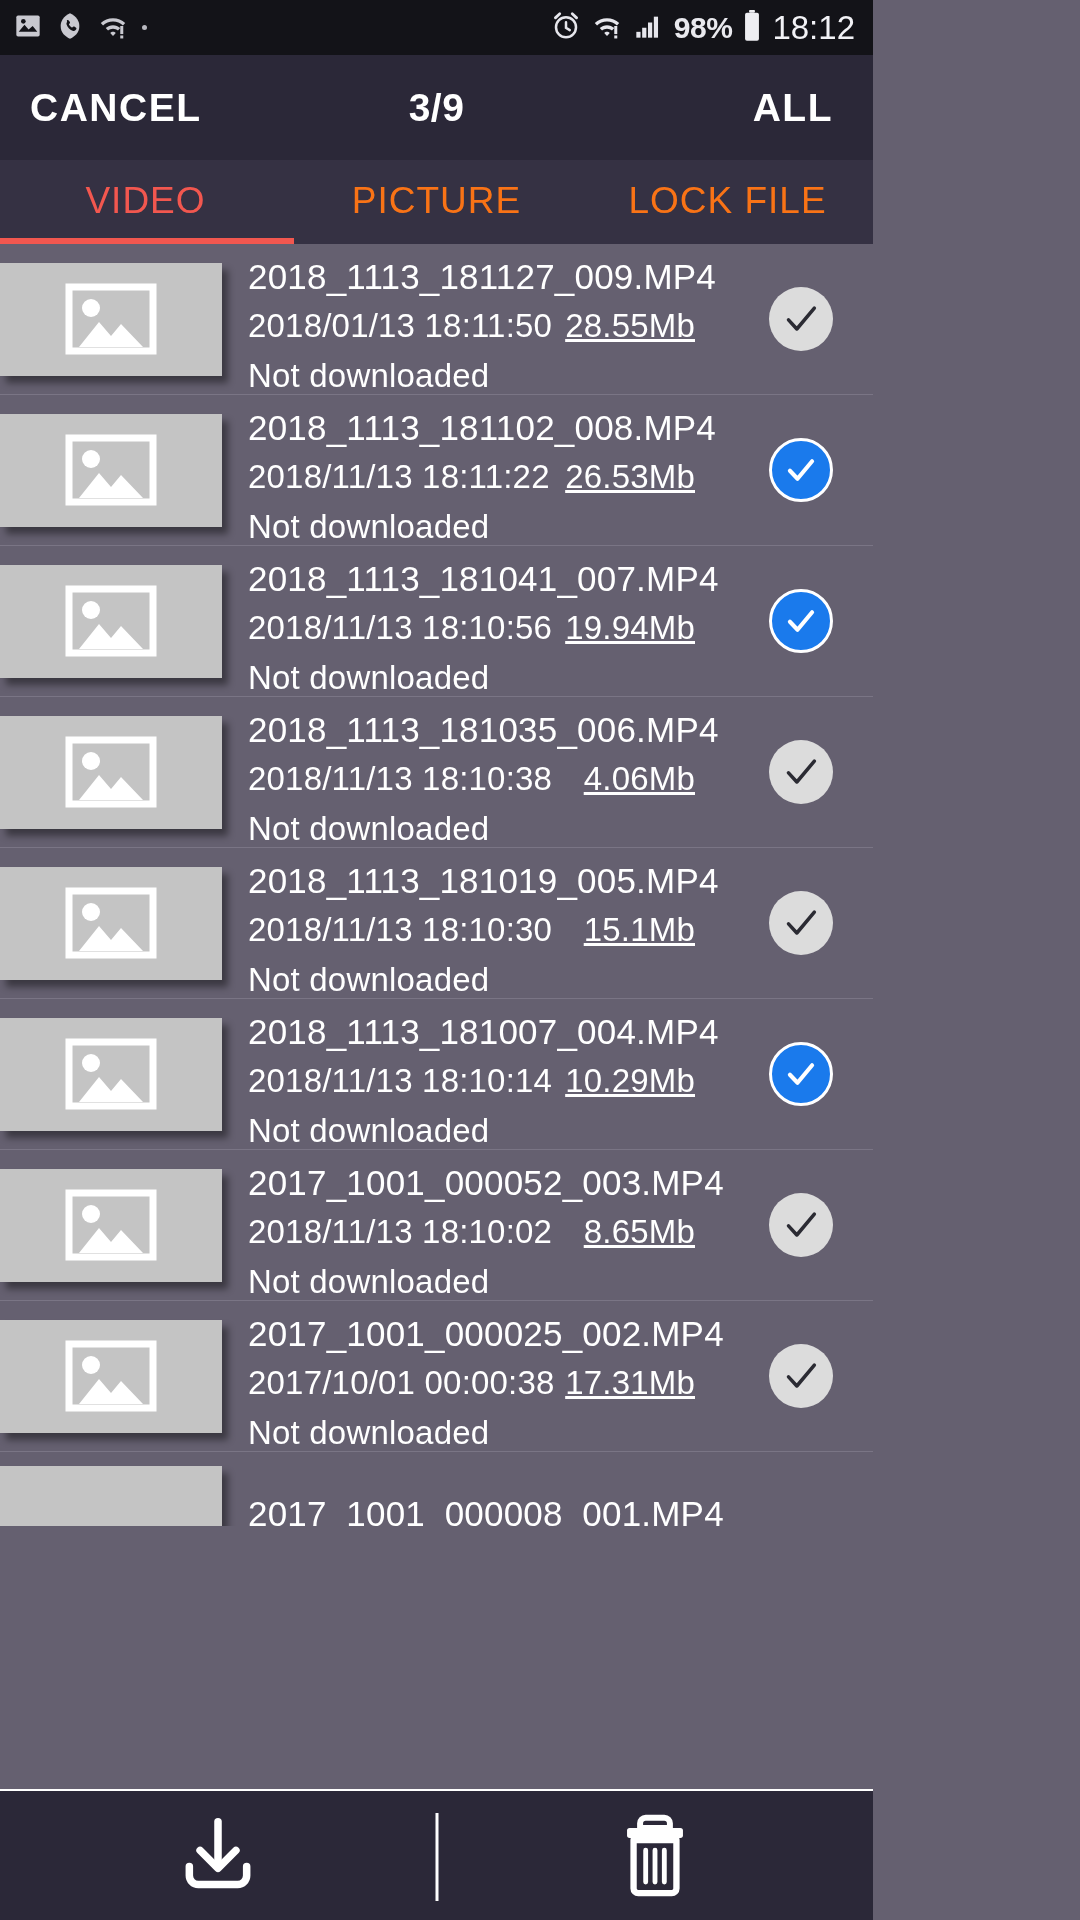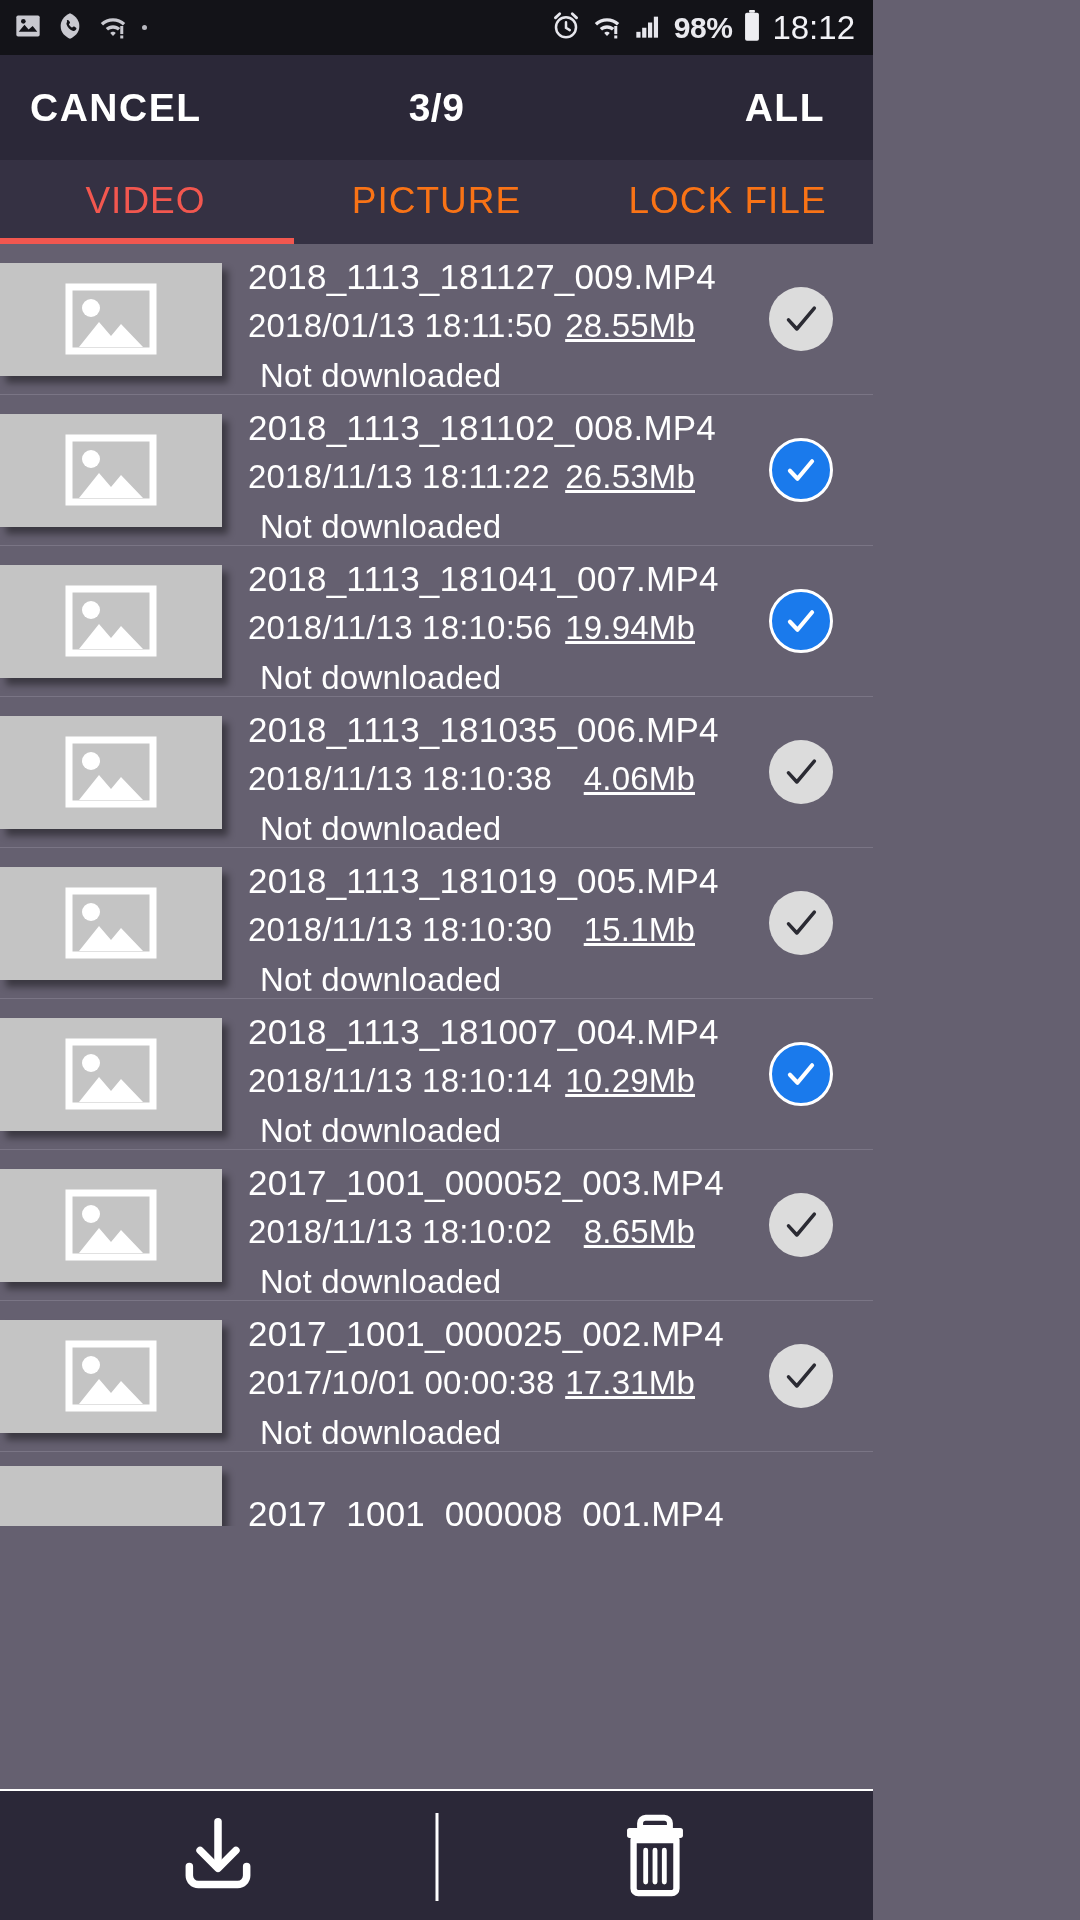--- a/index.html
+++ b/index.html
@@ -34,21 +34,21 @@
   
   .actionbar {
     height:105px; flex:0 0 105px; background:#2b2838;
     display:flex; align-items:center; position:relative;
   }
   .ab-btn {
     color:#ffffff; font-size:39px; font-weight:bold; letter-spacing:1.5px;
     cursor:pointer; user-select:none;
   }
   .ab-cancel { position:absolute; left:30px; }
-  .ab-all    { position:absolute; right:48px; }
+  .ab-all    { position:absolute; right:40px; }
   .ab-title  {
     position:absolute; left:0; right:0; text-align:center;
     color:#ffffff; font-size:39px; font-weight:bold; letter-spacing:0.5px;
   }
 
   
   .tabbar {
     height:84px; flex:0 0 84px; background:#353143;
     display:flex; position:relative;
   }
@@ -89,21 +89,21 @@
     position:absolute; top:44px; left:0;
     color:#ffffff; font-size:33px; letter-spacing:0.2px; white-space:nowrap;
   }
   .fsize {
     position:absolute; top:44px; right:178px;
     color:#ffffff; font-size:33px; letter-spacing:0.2px; white-space:nowrap;
     text-align:right;
     text-decoration:underline;
   }
   .fstat {
-    position:absolute; top:94px; left:12px;
+    position:absolute; top:94px; left:0;
     color:#ffffff; font-size:33px; letter-spacing:0.2px; white-space:nowrap;
   }
   .check {
     position:absolute; right:40px; top:50%; transform:translateY(-50%);
     width:64px; height:64px; border-radius:50%;
     display:flex; align-items:center; justify-content:center;
     cursor:pointer;
   }
   .check.off { background:#dcdcdc; }
   .check.on  { background:#1a7aec; border:3px solid #ffffff; }

